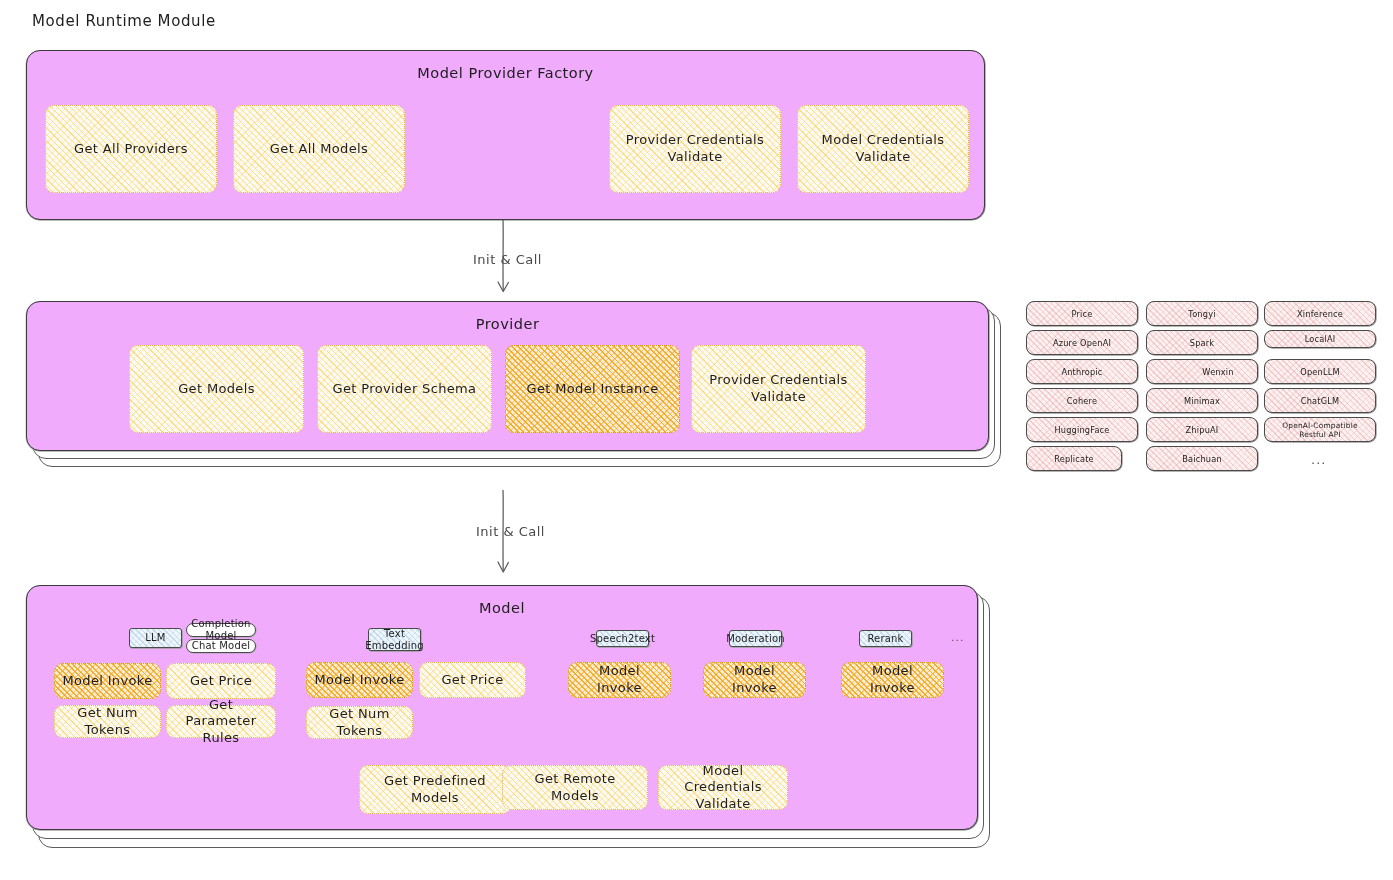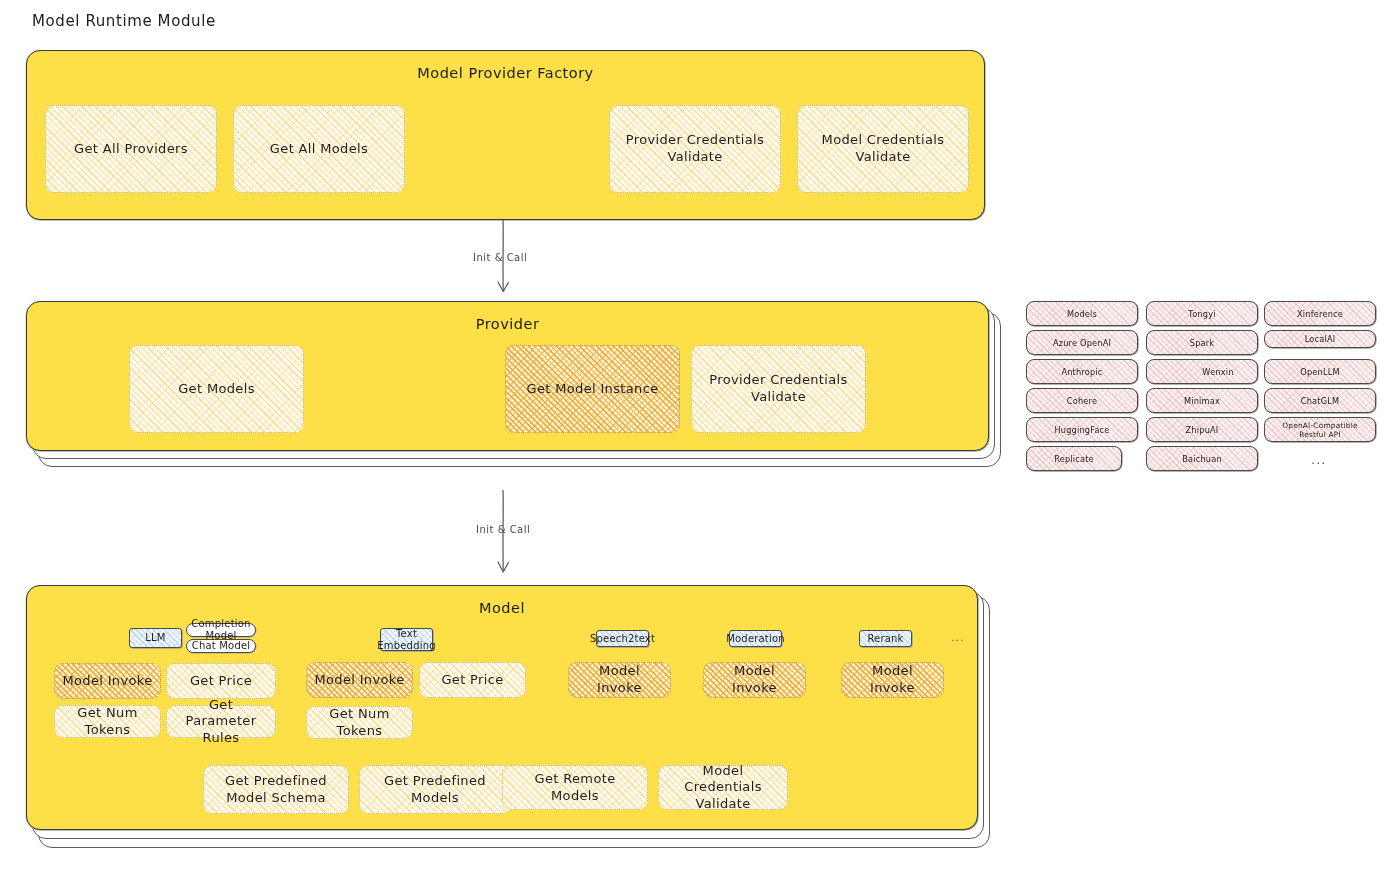--- a/index.html
+++ b/index.html
@@ -21,21 +21,21 @@
     position: absolute;
     font-family: "DejaVu Sans", sans-serif;
     font-size: 15px;
     color: #1e1e1e;
     letter-spacing: .6px;
     white-space: nowrap;
   }
 
   .panel {
     position: absolute;
-    background: #fde047;
+    background: #f0abfc;
     border: 1.15px solid #3b3b3b;
     border-radius: 14px;
     box-shadow: 0.6px 0.6px 0 #8a8a8a, -0.4px 0.3px 0 #bdbdbd;
     padding-left: 28px;
   }
   .panel-shadow {
     position: absolute;
     background: #ffffff;
     border: 1.1px solid #5c5c5c;
     border-radius: 14px;
@@ -124,21 +124,21 @@
     font-size: 8.2px;
     color: #1e1e1e;
     letter-spacing: .2px;
     padding: 1px 4px;
   }
 
   
   .arrow-wrap { position: absolute; }
   .arrow-label {
     position: absolute;
-    font-size: 10px;
+    font-size: 13px;
     color: #4a4a4a;
     letter-spacing: .5px;
     white-space: nowrap;
   }
   .ellipsis {
     position: absolute;
     font-size: 13px;
     color: #5a5a5a;
     letter-spacing: 1px;
   }
@@ -177,29 +177,32 @@
 
   <div class="panel-shadow" style="left:38px; top:312px; width:963px; height:155px;"></div>
   <div class="panel-shadow" style="left:32px; top:307px; width:963px; height:152px;"></div>
   <div class="panel" style="left:26px; top:301px; width:963px; height:150px;">
     <div class="panel-label">Provider</div>
   </div>
 
   <div class="box hatch-light" style="left:129px; top:345px; width:175px; height:88px;">
     <span>Get Models</span>
   </div>
+  <div class="box hatch-light" style="left:317px; top:345px; width:175px; height:88px;">
+    <span>Get Provider Schema</span>
+  </div>
   <div class="box hatch-strong" style="left:505px; top:345px; width:175px; height:88px;">
     <span>Get Model Instance</span>
   </div>
   <div class="box hatch-light" style="left:691px; top:345px; width:175px; height:88px;">
     <span>Provider Credentials Validate</span>
   </div>
 
   <div class="prov-pill hatch-pink" style="left:1026px; top:301px; width:112px; height:25px;">
-    <span>Models</span>
+    <span>Price</span>
   </div>
   <div class="prov-pill hatch-pink" style="left:1026px; top:330px; width:112px; height:25px;">
     <span>Azure OpenAI</span>
   </div>
   <div class="prov-pill hatch-pink" style="left:1026px; top:359px; width:112px; height:25px;">
     <span>Anthropic</span>
   </div>
   <div class="prov-pill hatch-pink" style="left:1026px; top:388px; width:112px; height:25px;">
     <span>Cohere</span>
   </div>
@@ -276,21 +279,21 @@
   <div class="box hatch-light" style="left:166px; top:663px; width:110px; height:36px;">
     <span>Get Price</span>
   </div>
   <div class="box hatch-light" style="left:54px; top:705px; width:107px; height:33px;">
     <span>Get Num Tokens</span>
   </div>
   <div class="box hatch-light" style="left:166px; top:705px; width:110px; height:33px;">
     <span>Get Parameter Rules</span>
   </div>
 
-  <div class="tag hatch-blue" style="left:380px; top:628px; width:53px; height:23px;">
+  <div class="tag hatch-blue" style="left:368px; top:628px; width:53px; height:23px;">
     <span>Text Embedding</span>
   </div>
   <div class="box hatch-strong" style="left:306px; top:662px; width:107px; height:36px;">
     <span>Model Invoke</span>
   </div>
   <div class="box hatch-light" style="left:419px; top:662px; width:107px; height:36px;">
     <span>Get Price</span>
   </div>
   <div class="box hatch-light" style="left:306px; top:706px; width:107px; height:33px;">
     <span>Get Num Tokens</span>
@@ -312,23 +315,20 @@
 
   <div class="tag hatch-blue" style="left:859px; top:630px; width:53px; height:17px;">
     <span>Rerank</span>
   </div>
   <div class="box hatch-strong" style="left:841px; top:662px; width:103px; height:36px;">
     <span>Model Invoke</span>
   </div>
 
   <div class="ellipsis" style="left:951px; top:631px; font-size:11px;">...</div>
 
-  <div class="box hatch-light" style="left:203px; top:765px; width:146px; height:49px;">
-    <span>Get Predefined Model Schema</span>
-  </div>
   <div class="box hatch-light" style="left:359px; top:765px; width:152px; height:49px;">
     <span>Get Predefined Models</span>
   </div>
   <div class="box hatch-light" style="left:502px; top:765px; width:146px; height:45px;">
     <span>Get Remote Models</span>
   </div>
   <div class="box hatch-light" style="left:658px; top:765px; width:130px; height:45px;">
     <span>Model Credentials Validate</span>
   </div>
 

